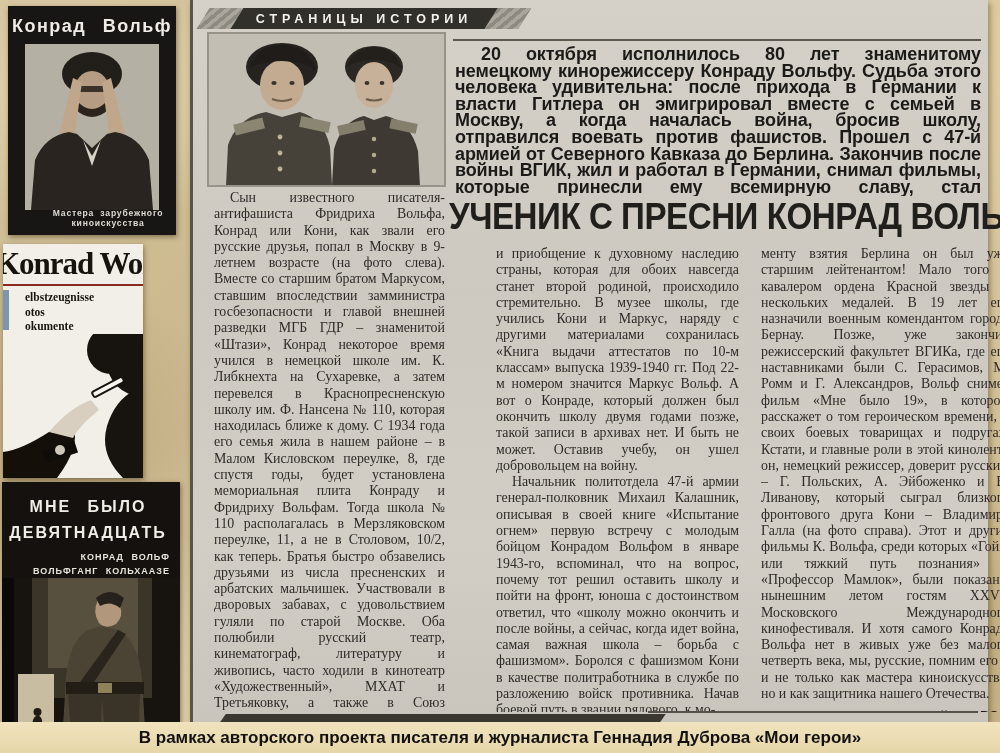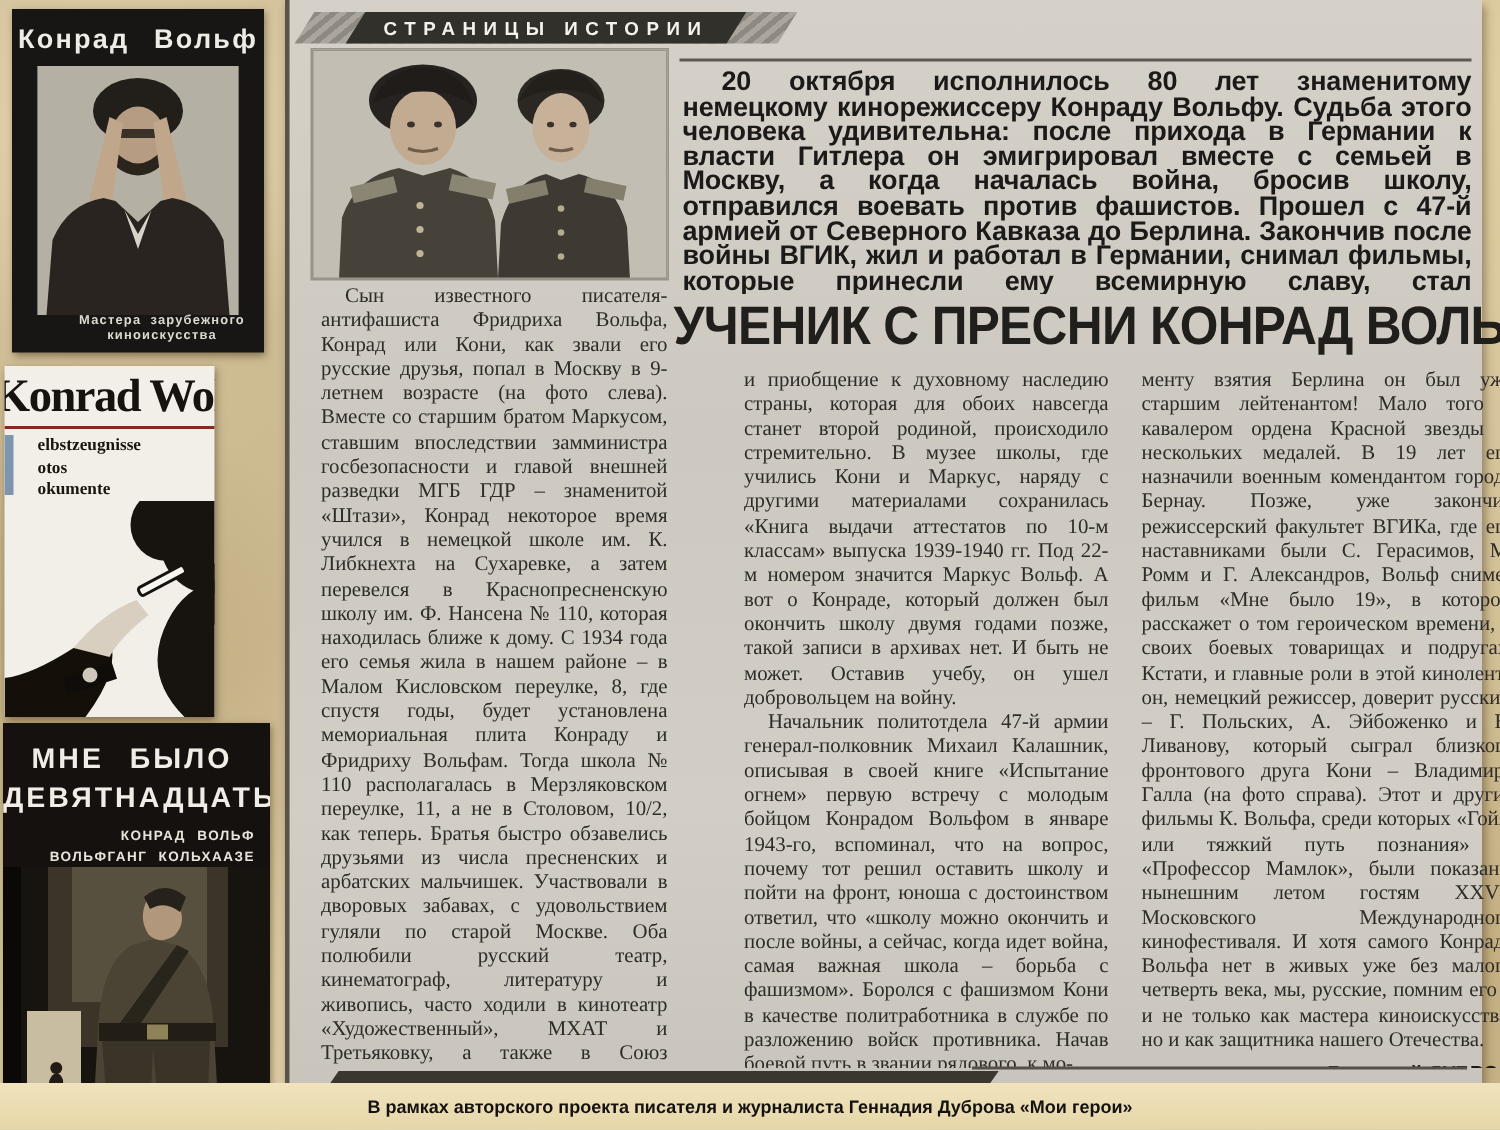--- a/index.html
+++ b/index.html
@@ -42,40 +42,40 @@
   .para.cont{text-indent:0;}
   .sig{margin-top:6px;text-align:right;font-family:"Liberation Sans",sans-serif;
     font-weight:700;font-size:13.5px;color:#1c1a18;}
   .botrule{position:absolute;left:455px;top:711px;width:330px;height:0;border-top:2px solid #55514a;}
   .cutbar{position:absolute;left:30px;top:714px;width:440px;height:8px;background:#3a3731;
     transform:skewX(-35deg);overflow:hidden;}
   
   .footer{position:absolute;left:0;top:722px;width:1000px;height:31px;
     background:linear-gradient(180deg,#f0e3bd,#e6d6a9);
     display:flex;align-items:center;justify-content:center;
-    font-weight:700;font-size:12px;color:#141210;}
+    font-weight:700;font-size:17px;color:#141210;}
   
   .cover{position:absolute;box-shadow:1px 2px 5px rgba(60,45,20,.5);}
   .cover1{left:8px;top:6px;width:168px;height:229px;background:#181614;}
   .c1-title{position:absolute;left:0;right:0;top:10px;text-align:center;color:#efece6;
     font-weight:700;font-size:18px;letter-spacing:1.5px;word-spacing:10px;}
   .c1-photo{position:absolute;left:17px;top:38px;width:134px;height:166px;background:#b6b1a5;}
   .c1-cap{position:absolute;left:0;right:0;bottom:7px;text-align:center;color:#dedad2;
     font-weight:700;font-size:8.6px;letter-spacing:.8px;word-spacing:3px;padding-left:32px;}
   .cover2{left:3px;top:244px;width:140px;height:234px;background:#f2efe8;overflow:hidden;}
   .c2-title{position:absolute;left:-7px;top:2px;width:190px;color:#16130f;
     font-family:"Liberation Serif",serif;font-weight:700;font-size:31px;letter-spacing:-1px;white-space:nowrap;}
   .c2-rule{position:absolute;left:0;top:40px;width:176px;height:2px;background:#8a2822;}
   .c2-sub{position:absolute;left:2px;top:46px;color:#1a150f;
     font-family:"Liberation Serif",serif;font-weight:700;font-size:11.5px;line-height:14.5px;margin-left:20px;}
   .c2-spine{position:absolute;left:0;top:46px;width:6px;height:40px;background:#7d95ad;}
   .c2-photo{position:absolute;left:0;top:90px;width:176px;height:144px;}
   .cover3{left:2px;top:482px;width:178px;height:263px;background:#14110e;overflow:hidden;}
   .c3-title{position:absolute;left:0;right:6px;top:12px;text-align:center;color:#f0ede6;
-    font-weight:700;font-size:19px;line-height:26px;letter-spacing:2px;word-spacing:10px;}
+    font-weight:700;font-size:16px;line-height:26px;letter-spacing:2px;word-spacing:10px;}
   .c3-authors{position:absolute;right:10px;top:68px;text-align:right;color:#e8e4dc;
     font-weight:700;font-size:9px;line-height:14px;letter-spacing:1px;word-spacing:4px;}
   .c3-photo{position:absolute;left:0;top:96px;width:178px;height:167px;}
   [data-interactable]{cursor:default;}
 </style>
 </head>
 <body>
 
 <div class="page" data-interactable="false">
 

